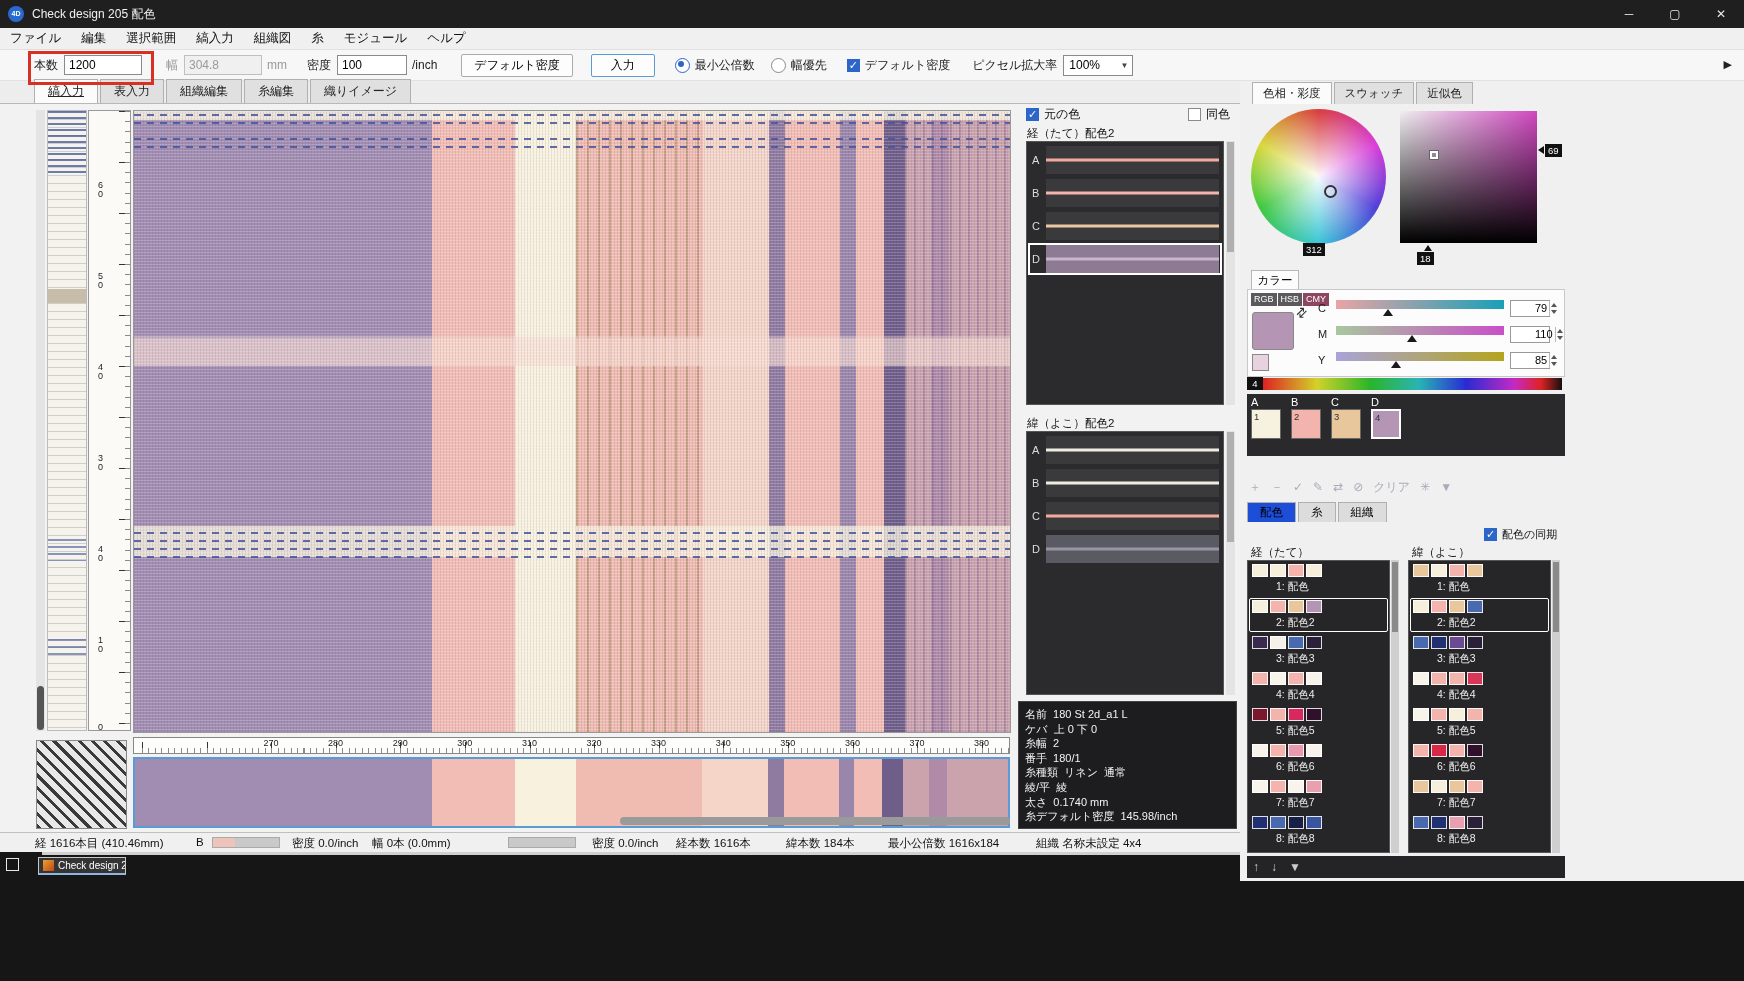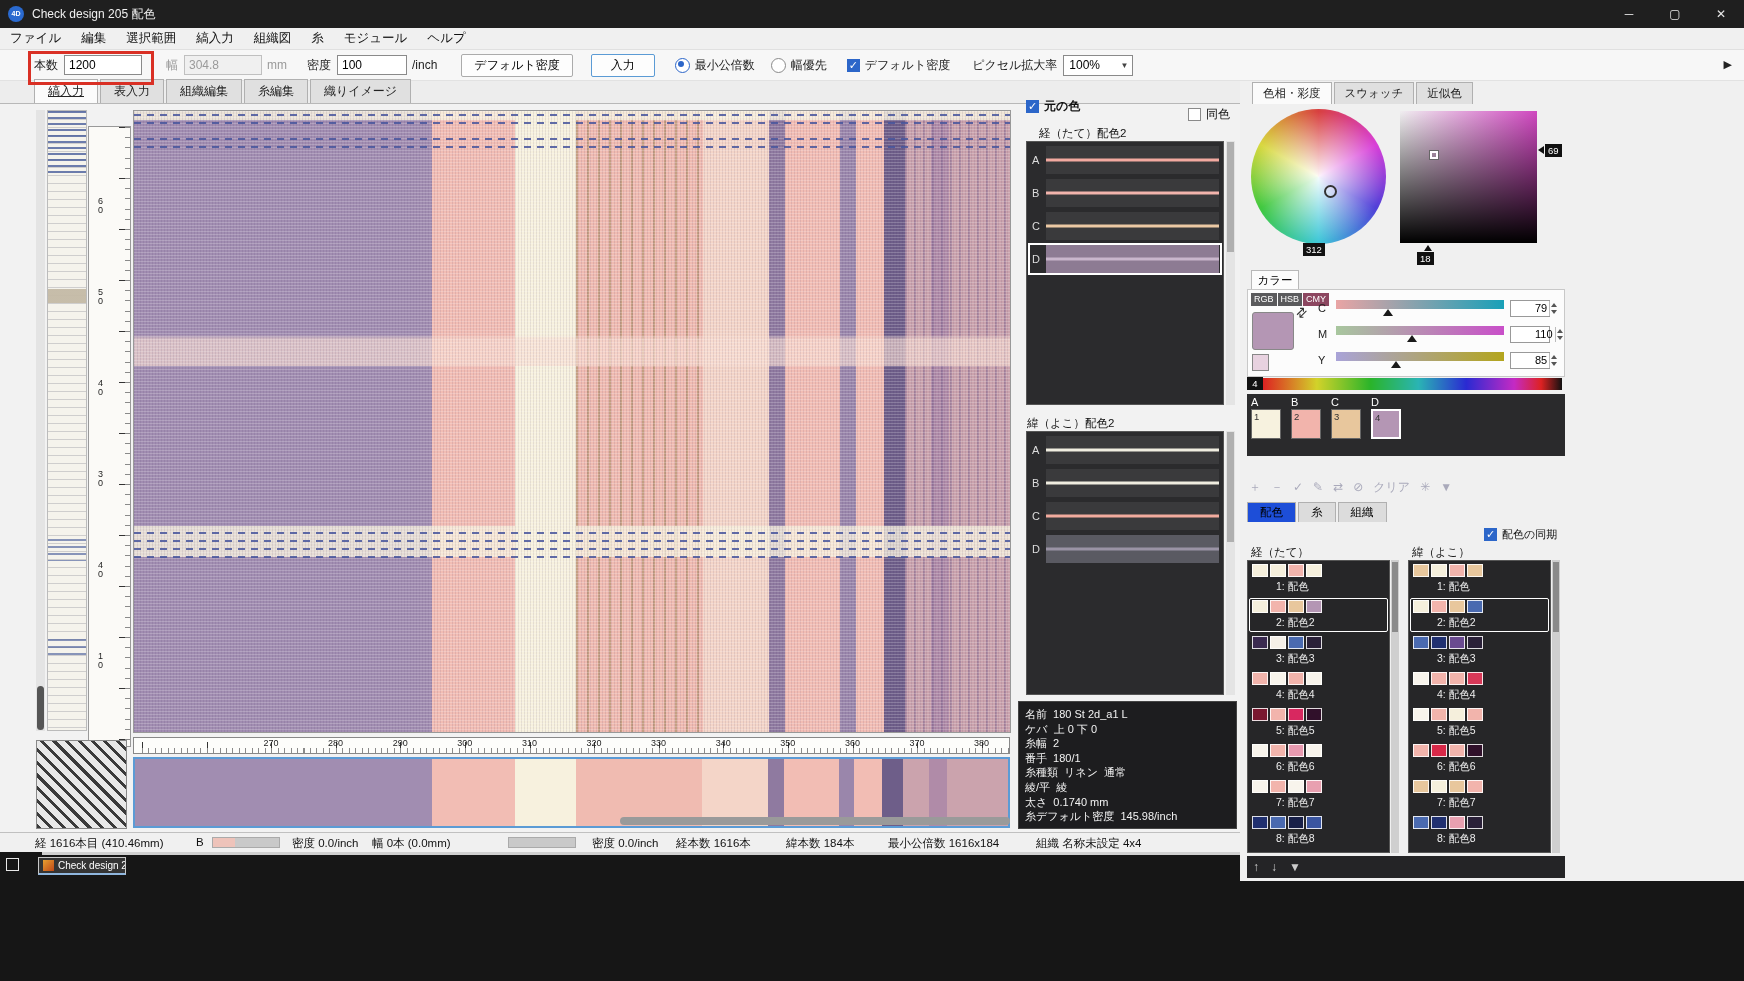--- a/index.html
+++ b/index.html
@@ -45,21 +45,21 @@
       repeating-linear-gradient(to bottom, rgba(62,84,150,.75) 0 2px, rgba(0,0,0,0) 2px 6px) 0 0/100% 66px no-repeat,
       repeating-linear-gradient(to bottom, rgba(62,84,150,.6) 0 2px, rgba(0,0,0,0) 2px 7px) 0 428px/100% 22px no-repeat,
       repeating-linear-gradient(to bottom, rgba(62,84,150,.6) 0 2px, rgba(0,0,0,0) 2px 7px) 0 528px/100% 18px no-repeat,
       linear-gradient(rgba(196,186,166,.95), rgba(196,186,166,.95)) 0 178px/100% 14px no-repeat,
       repeating-linear-gradient(to bottom, rgba(120,120,135,.3) 0 1px, rgba(0,0,0,0) 1px 8px),
       #f5f3ec;}
   .vruler{position:absolute;left:88px;top:110px;width:43px;height:621px;background-color:#fbfaf7;border:1px solid #999;box-sizing:border-box;
     background-image:
       repeating-linear-gradient(to bottom,#8a8a8a 0 1px,rgba(0,0,0,0) 1px 10.2px),
       repeating-linear-gradient(to bottom,#333 0 1px,rgba(0,0,0,0) 1px 51px);
-    background-size:5px 100%,11px 100%;background-position:right top,right top;background-repeat:no-repeat;margin-top:16px;}
+    background-size:5px 100%,11px 100%;background-position:right top,right top;background-repeat:no-repeat;}
   .vnum{position:absolute;left:9px;width:9px;font-size:9px;line-height:9px;color:#222;word-break:break-all;}
   .fabric{position:absolute;left:133px;top:110px;width:876px;height:621px;border:1px solid #999;background:#a18db1;overflow:hidden;}
   .fx{position:absolute;inset:0;}
   .fx-v{background:linear-gradient(to right,
       #a18db1 0 34%, #f2bdb4 34% 43.5%, #f7f1de 43.5% 50.5%, #f0bbb1 50.5% 65%,
       #f4d5c8 65% 72.5%, #8f7aa0 72.5% 74.3%, #f2bdb4 74.3% 80.6%, #9a86ab 80.6% 82.4%,
       #f2bdb4 82.4% 85.6%, #6e5e89 85.6% 88%, #cba3ad 88% 91%, #b08ba8 91% 93%, #cba3ad 93% 100%);}
   .fx-stripes1{position:absolute;left:50.5%;width:14.5%;top:0;bottom:0;
       background:repeating-linear-gradient(to right, rgba(130,115,60,.40) 0 2px, rgba(0,0,0,0) 2px 11px);}
   .fx-stripes2{position:absolute;left:88%;width:12%;top:0;bottom:0;
@@ -283,29 +283,29 @@
         <span class="hnum" style="left: 718.4px;">360</span>
         <span class="hnum" style="left: 783px;">370</span>
         <span class="hnum" style="left: 847.6px;">380</span>
       </div>
     <div class="warp-strip fx-v"></div>
     <div class="hscroll-thumb"></div>
     <div class="hatch"></div>
   </div>
 
   <div class="layer">
-    <div class="cbrow" style="left:1026px;top:98px;font-weight:bold;">
+    <div class="cbrow" style="left:1026px;top:106px;">
       <span class="cb checked"></span>
       <span>元の色</span>
     </div>
     <div class="cbrow" style="left:1188px;top:106px;">
       <span class="cb"></span>
       <span>同色</span>
     </div>
-    <div class="ptitle" style="left:1027px;top:126px;margin-left:12px;">経（たて）配色2</div>
+    <div class="ptitle" style="left:1027px;top:126px;">経（たて）配色2</div>
     <div class="dpanel" style="left:1026px;top:141px;width:198px;height:264px;">
         <div class="crow">
           <span class="crl">A</span>
           <div class="crb" style="background: rgb(58, 58, 60);">
             <div class="crline" style="background: rgb(242, 169, 160);"></div>
           </div>
         </div>
         <div class="crow">
           <span class="crl">B</span>
           <div class="crb" style="background: rgb(58, 58, 60);">

